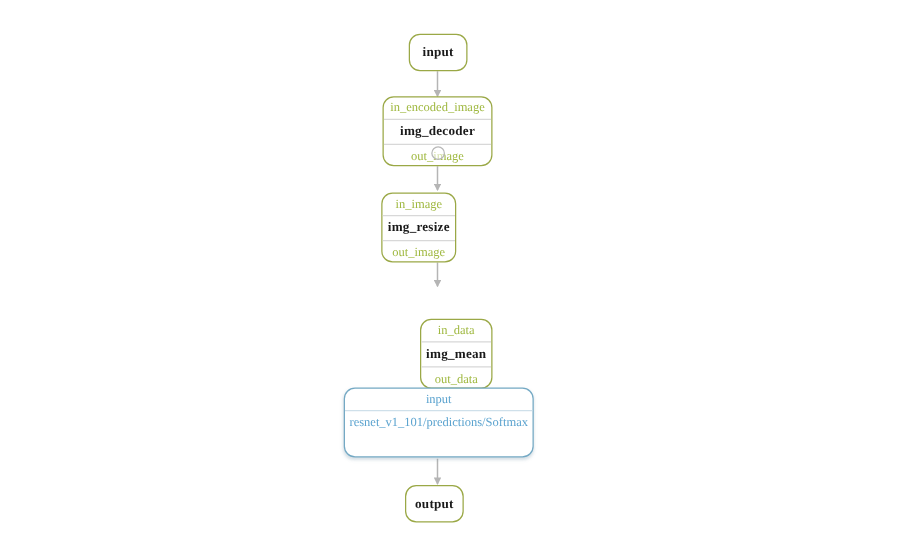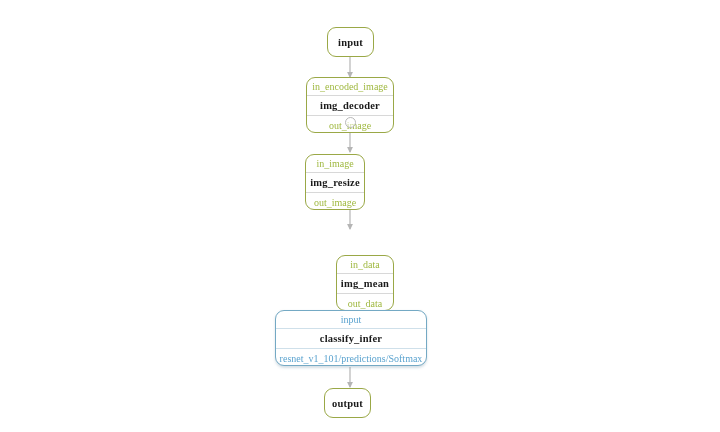--- a/index.html
+++ b/index.html
@@ -138,21 +138,20 @@
   </div>
 
   <div class="node node-op green" style="left:336px; top:231px; width:58px; height:56px;margin-top:24px;">
     <div class="row row-port row-in">in_data</div>
     <div class="row row-name">img_mean</div>
     <div class="row row-port row-out">out_data</div>
   </div>
 
   <div class="node node-op blue" style="left:275px; top:310px; width:152px; height:56px;">
     <div class="row row-port row-in">input</div>
-    <div class="row row-name">classify_infer</div>
     <div class="row row-port row-out">resnet_v1_101/predictions/Softmax</div>
   </div>
 
   <div class="node node-simple" style="left:324px; top:388px; width:47px; height:30px;">
     <span class="title">output</span>
   </div>
 
   <div class="cursor-ring" style="left:345px; top:117px;"></div>
 
 </div>

